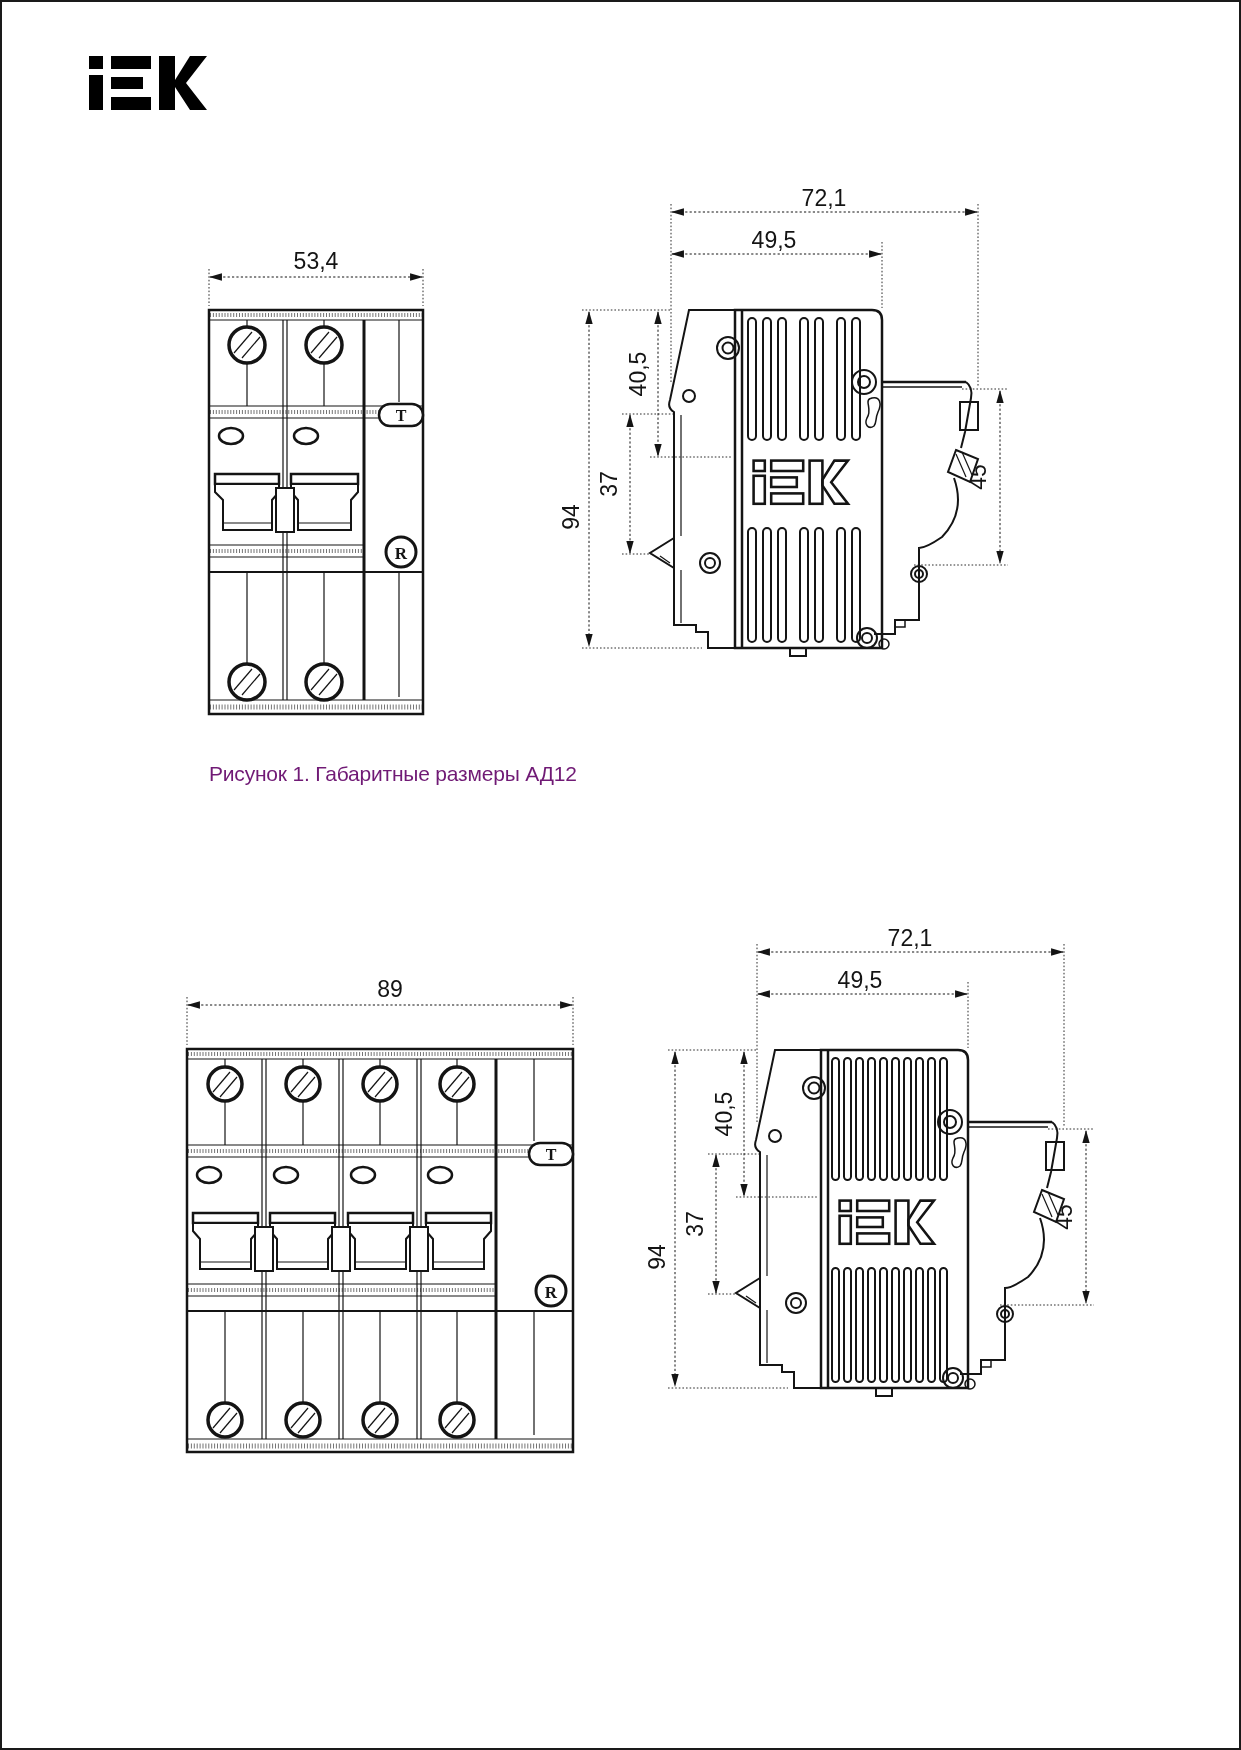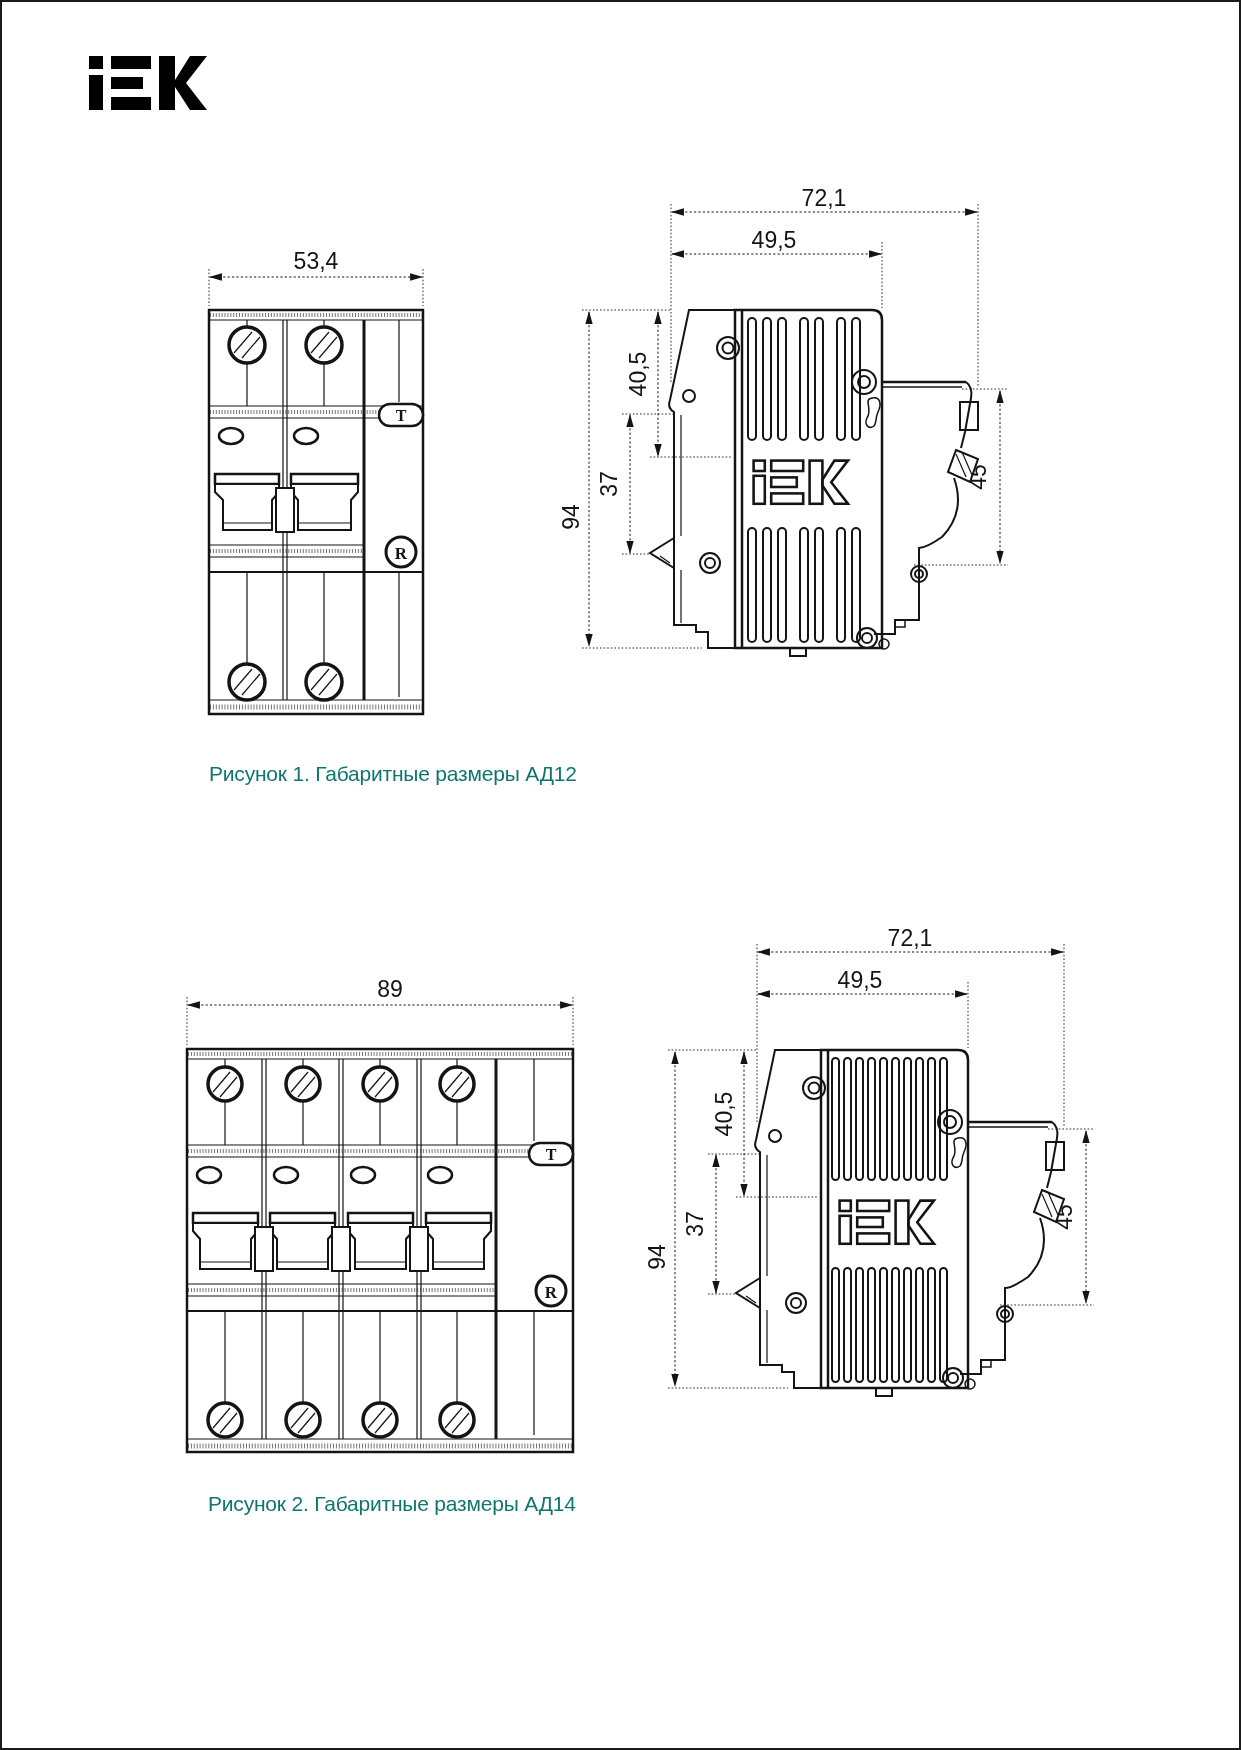--- a/index.html
+++ b/index.html
@@ -11,21 +11,21 @@
     box-sizing:border-box;
     overflow:hidden;
     font-family:"Liberation Sans",sans-serif;
   }
   .abs{position:absolute;}
   .caption{
     position:absolute;
     font-family:"Liberation Sans",sans-serif;
     font-size:21px;
     letter-spacing:-0.2px;
-    color:#0f766e;
+    color:#701a75;
     white-space:nowrap;
   }
   
   .s1{stroke:#141414;stroke-width:1.2;fill:none}
   .s15{stroke:#141414;stroke-width:1.5;fill:none}
   .s2{stroke:#141414;stroke-width:2;fill:none}
   .s25{stroke:#141414;stroke-width:2.5;fill:none}
   .s3{stroke:#141414;stroke-width:3;fill:none}
   .s35{stroke:#141414;stroke-width:3.5;fill:none}
   .fillw{fill:#ffffff}
@@ -515,15 +515,14 @@
         <line class="s1" x1="400" y1="270" x2="410" y2="293"></line>
       </g>
       <path class="s2" d="M392,296 Q404,330 380,355 Q364,366 357,366 L357,438 L333,438 L333,452 L312,452"></path>
       <rect class="s15" x="333" y="438" width="10" height="7"></rect>
       <circle class="s2" cx="357" cy="392" r="8"></circle>
         <circle class="s2" cx="357" cy="392" r="4"></circle>
       <circle class="s15" cx="322" cy="462" r="5"></circle>
     </g>
   </svg>
 
-  <div class="caption" style="left:206px;top:1490px">Рисунок 2. Габаритные размеры АД14</div>
 
 </div>
 
 </body></html>

